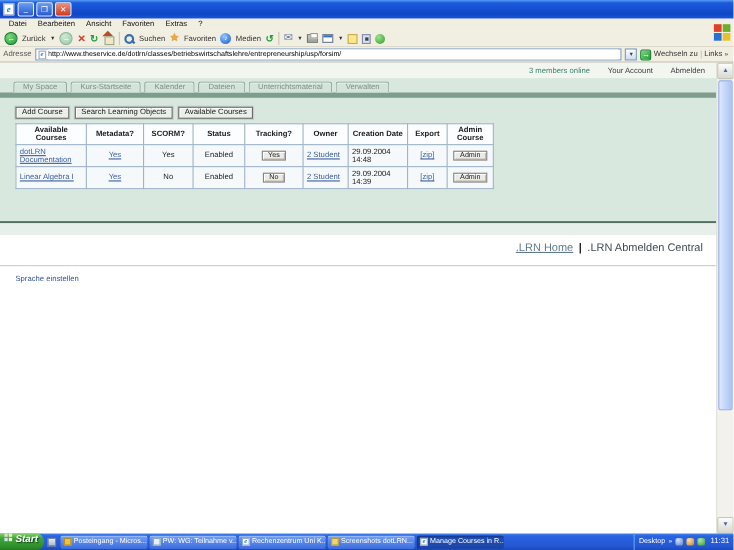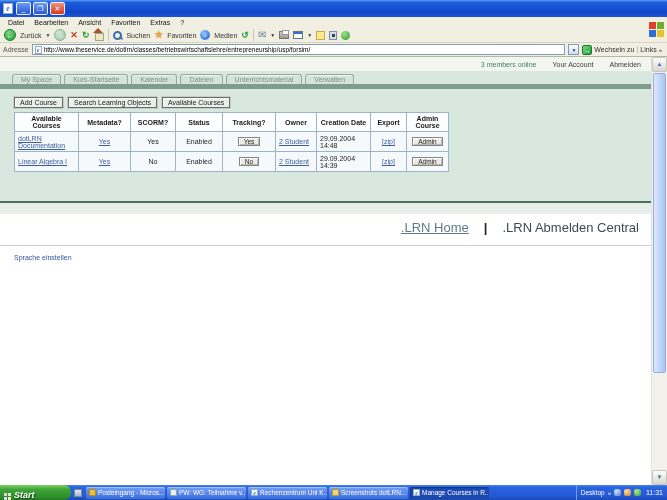--- a/index.html
+++ b/index.html
@@ -101,43 +101,43 @@
   .course-table { border-collapse:collapse; background:#fff; }
   .course-table th, .course-table td { border:1px solid #9db3c8; font-size:7px; padding:2px 3px; vertical-align:middle; }
   .course-table th { background:#fcfdfe; font-weight:bold; color:#1a1a1a; text-align:center; height:18px; }
   .course-table td { background:#f6f9fc; color:#222; height:20px; text-align:center; }
   td.left { text-align:left; }
   .tlink { color:#3b5e9e; text-decoration:underline; cursor:pointer; }
   .mini-btn { display:inline-block; font-size:6.5px; background:#eceae2; border:1px solid #858585;
     box-shadow:inset 1px 1px 0 #fff, inset -1px -1px 0 #b8b8b8; padding:0 5px; color:#222; white-space:nowrap; }
   .content-endline { height:2px; background:#50705f; }
   .content-tail { height:11px; background:#e6efe9; }
-  .footer-links { display:flex; justify-content:flex-end; align-items:center; gap:15px;
-    padding:6px 12px 0 0; font-size:13px; background:#fff; }
+  .footer-links { display:flex; justify-content:flex-end; align-items:center; gap:5px;
+    padding:6px 12px 0 0; font-size:10px; background:#fff; }
   .lrn-home { color:#5f7a8a; text-decoration:underline; }
   .pipe { color:#222; font-weight:bold; }
   .lrn-central { color:#3d4a52; }
   .footer-divider { border-top:1px solid #c9cfc9; margin-top:10px; }
   .lang-link { display:inline-block; font-size:7px; color:#33539e; margin:5px 0 0 14px; }
 
   
   .scrollbar { position:absolute; top:57px; right:0; width:16px; bottom:15px; background:#f2f1ec; border-left:1px solid #e2e0d8; }
   .sb-btn { position:absolute; left:0; width:15px; height:15px; background:linear-gradient(#fdfdfb,#d8d8cf);
     border:1px solid #c6c6ba; border-radius:2px; color:#4868b8; font-size:6px; text-align:center; line-height:13px; }
   .sb-up { top:0; } .sb-down { bottom:0; }
   .sb-thumb { position:absolute; top:16px; left:1px; width:13px; height:300px;
     background:linear-gradient(90deg,#dce8fd,#aac4f5); border:1px solid #93aee2; border-radius:2px; }
 
   
   .taskbar { position:absolute; left:0; right:0; bottom:0; height:15px;
     background:linear-gradient(180deg,#4585f0 0%,#2a63e0 15%,#2458d4 75%,#1b4ab8 100%);
     display:flex; align-items:center; }
-  .start-btn { height:15px; width:71px; flex:0 0 auto;
+  .start-btn { height:15px; width:40px; flex:0 0 auto;
     background:linear-gradient(180deg,#7ed463 0%,#3fa33a 30%,#2e8f2a 80%,#247a20 100%);
-    border-radius:0 7px 7px 0; display:flex; align-items:flex-end; gap:3px; padding-left:4px;
+    border-radius:0 7px 7px 0; display:flex; align-items:flex-start; gap:3px; padding-left:4px;
     color:#fff; font-weight:bold; font-style:italic; font-size:9px; text-shadow:1px 1px 1px #14401a; }
   .mini-flag { display:grid; grid-template-columns:3px 3px; grid-template-rows:3px 3px; gap:1px; }
   .mini-flag span:nth-child(1){background:#e8d8d0;} .mini-flag span:nth-child(2){background:#d8f0c8;}
   .mini-flag span:nth-child(3){background:#cfe0f8;} .mini-flag span:nth-child(4){background:#f8eec0;}
   .quicklaunch { width:14px; display:flex; justify-content:center; }
   .ql-icon { width:8px; height:8px; background:linear-gradient(#e8e8e8,#a8b8c8); border:1px solid #789; }
   .task-btn { height:12px; margin:0 1px; border-radius:2px; width:79px; flex:0 0 auto;
     background:linear-gradient(180deg,#77a1f5,#3a6cdc); box-shadow:inset 0 1px 0 #9cc0fa;
     color:#fff; font-size:6.5px; display:flex; align-items:center; gap:2px; padding:0 3px;
     overflow:hidden; white-space:nowrap; }

